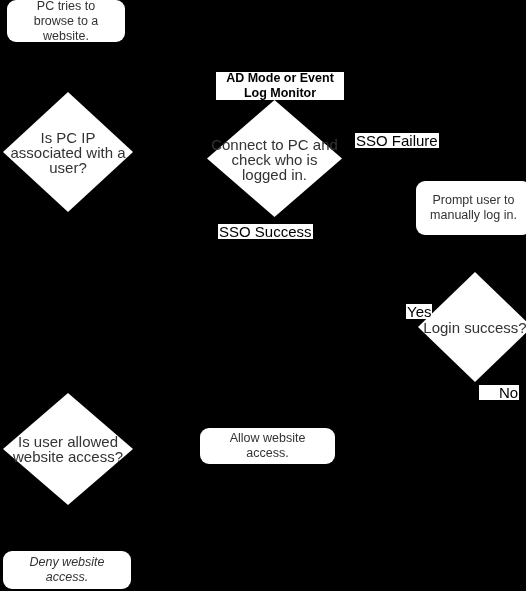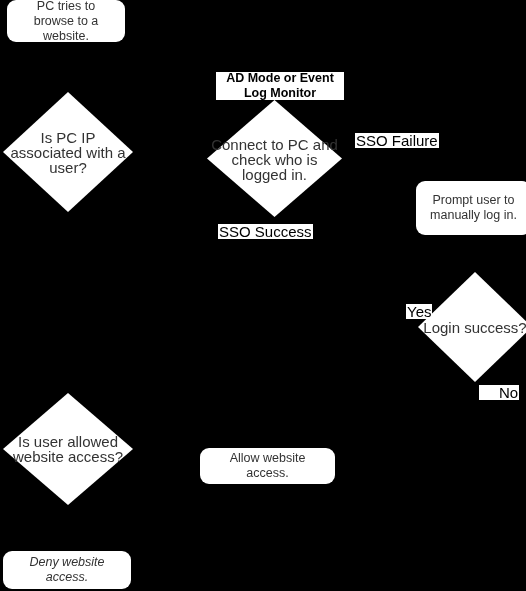--- a/index.html
+++ b/index.html
@@ -133,21 +133,21 @@
 
   <div class="edgelabel" style="left:479px; top:385px;padding-left:20px;">
     <span>No</span>
   </div>
 
   <div class="diamond" style="left:3px; top:393px; width:130px; height:112px;">
     <div class="shape"></div>
     <div class="dlabel">Is user allowed website access?</div>
   </div>
 
-  <div class="box" style="left:200px; top:448px; width:135px; height:36px;">
+  <div class="box" style="left:200px; top:428px; width:135px; height:36px;">
     <span>Allow website access.</span>
   </div>
 
   <div class="box" style="left:3px; top:551px; width:128px; height:38px;font-style:italic;">
     <span>Deny website access.</span>
   </div>
 
 </div>
 
 </body></html>

